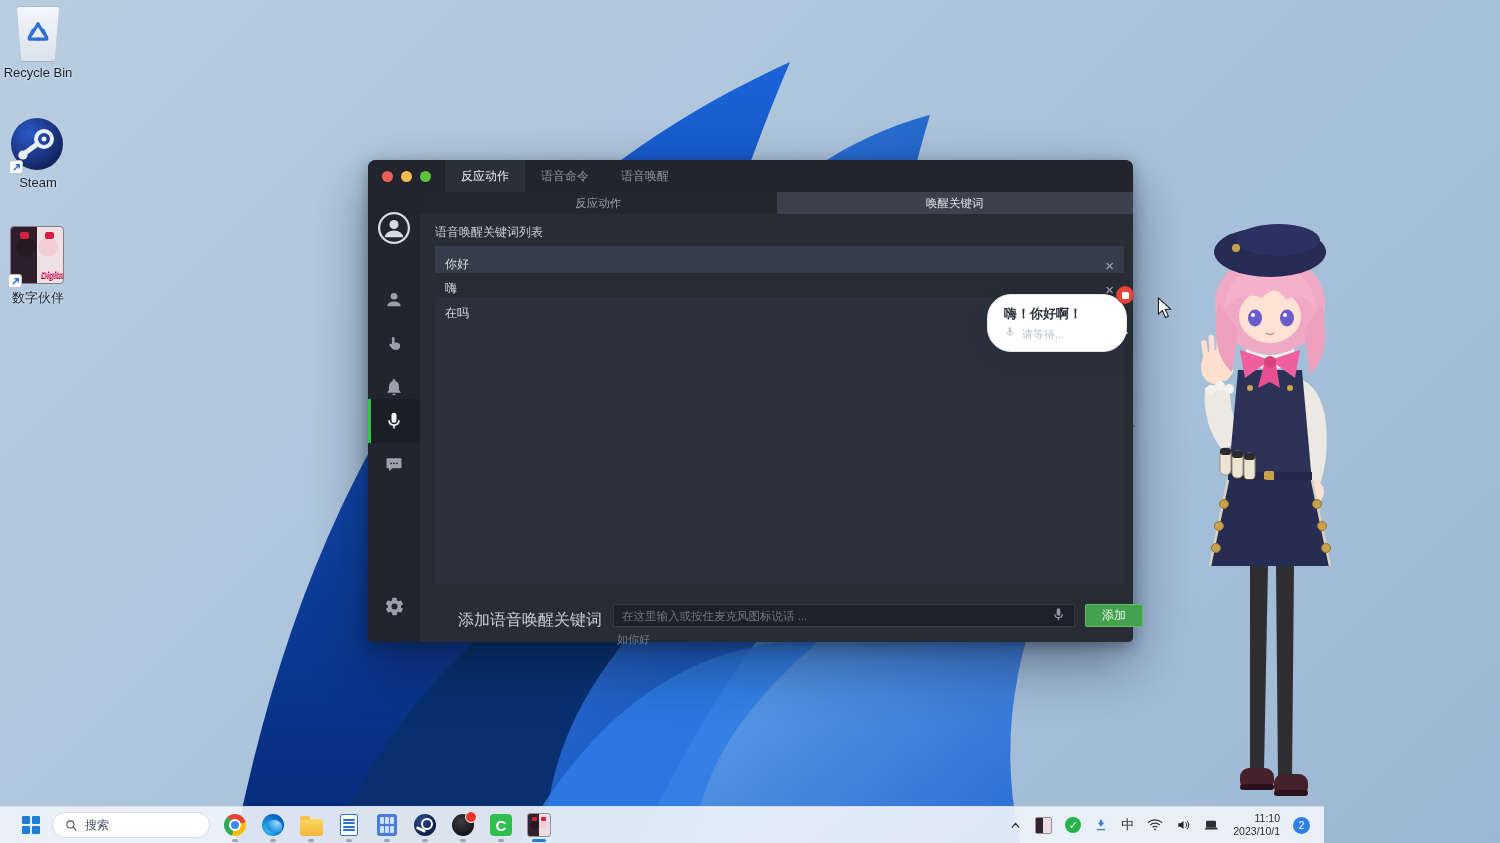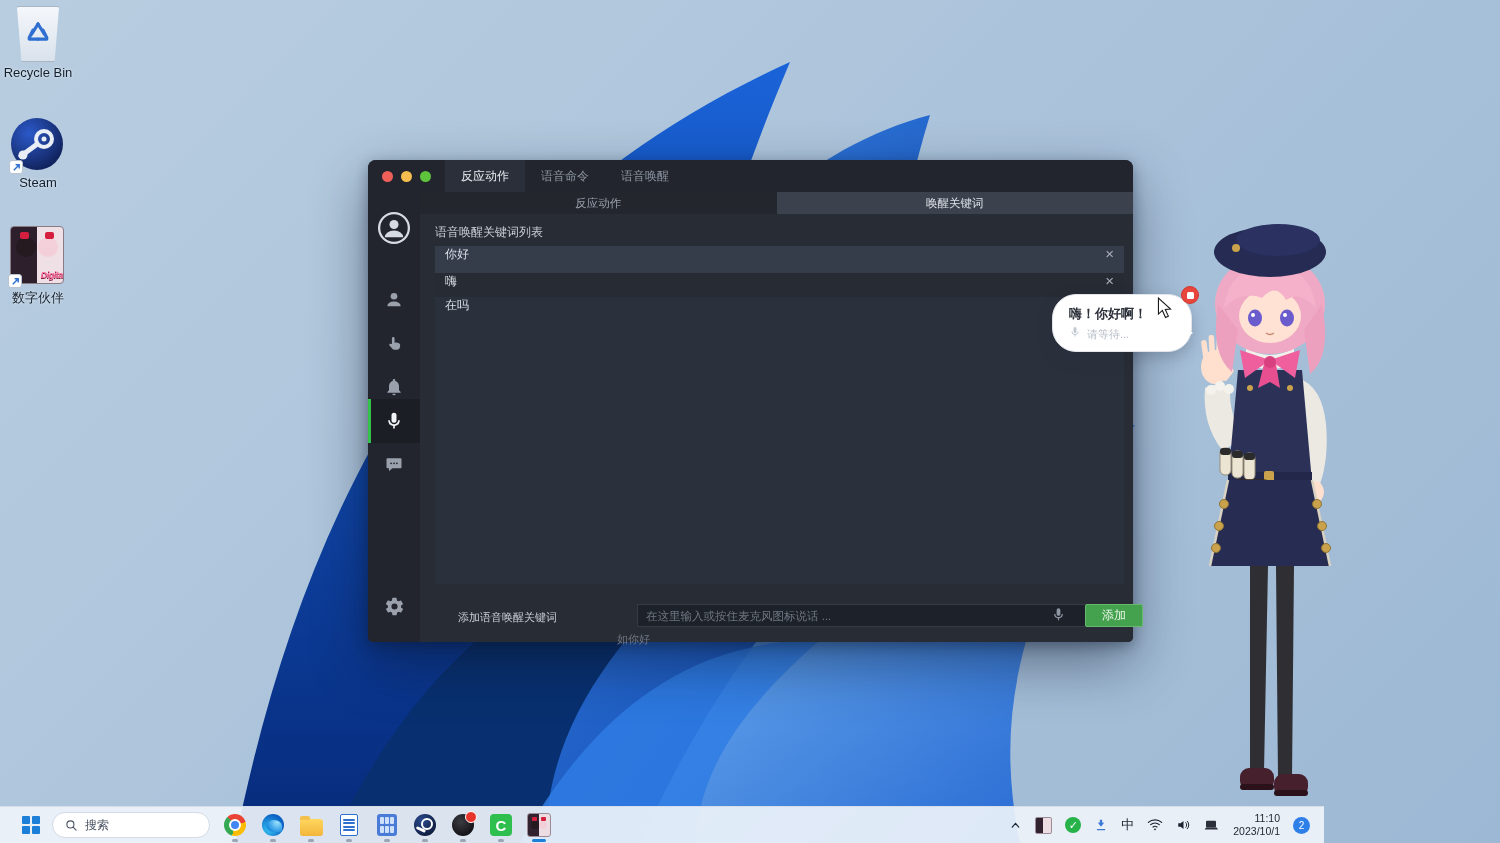--- a/index.html
+++ b/index.html
@@ -51,36 +51,36 @@
              display:flex; align-items:center; justify-content:center; cursor:pointer; }
   .sb-item.active { background:#1b1e24; }
   .sb-item.active::before { content:""; position:absolute; left:0; top:0; bottom:0; width:3px; background:#35c24a; }
   #main { flex:1; background:#282c35; position:relative; border-radius:0 0 5px 0; }
   #subtabs { display:flex; height:22px; }
   .subtab { flex:1; display:flex; align-items:center; justify-content:center;
             font-size:11.5px; color:#98a0ad; background:#23262d; cursor:pointer; }
   .subtab.active { background:#3b414d; color:#dde1e8; }
   #list-title { position:absolute; left:15px; top:32px; font-size:12px; color:#c8cdd6; }
   #kw-list { position:absolute; left:15px; right:9px; top:54px; height:338px; background:#2b313c; }
-  .kw-row { display:flex; align-items:flex-start; padding:0 10px; font-size:12px; color:#dbdfe7; position:relative; }
+  .kw-row { display:flex; align-items:flex-end; padding:0 10px; font-size:12px; color:#dbdfe7; position:relative; }
   .kw-row .x { margin-left:auto; color:#a7adb9; font-size:15px; line-height:1; cursor:pointer; }
   #add-bar { position:absolute; left:15px; right:9px; top:406px; height:60px; }
-  #add-label { position:absolute; left:23px; top:12px; font-size:11px; color:#c8cdd6; }
+  #add-label { position:absolute; left:23px; top:12px; font-size:16px; color:#c8cdd6; }
   #kw-input { position:absolute; left:178px; top:6px; width:462px; height:23px; background:#1d2129;
               border:1px solid #343a46; color:#cfd4dc; font-size:11.5px; padding:0 28px 0 8px;
-              font-family:"Liberation Sans",sans-serif;margin-left:24px; }
+              font-family:"Liberation Sans",sans-serif; }
   #kw-input::placeholder { color:#6f7783; }
   #input-mic { position:absolute; left:616px; top:9px; }
   #add-btn { position:absolute; left:650px; top:6px; width:58px; height:23px;
              background:#44a14d; border:1px solid #66b96e; border-radius:2px;
              color:#eaf6ea; font-size:12px; cursor:pointer; font-family:"Liberation Sans",sans-serif; }
   #input-hint { position:absolute; left:182px; top:34px; font-size:11px; color:#6f7783; }
 
   
-  #bubble { position:absolute; left:1052px; top:294px; width:140px; height:58px; z-index:40;
+  #bubble { position:absolute; left:987px; top:294px; width:140px; height:58px; z-index:40;
             background:#fff; border-radius:24px; border:1px solid #e2e5ea;
             box-shadow:0 6px 16px rgba(30,40,60,.25); }
   #bubble::after { content:""; position:absolute; right:-10px; top:30px;
                    border:8px solid transparent; border-left:12px solid #fff; }
   #bubble-text { position:absolute; left:16px; top:10px; font-size:13px; font-weight:bold; color:#2a2f38; }
   #bubble-status { position:absolute; left:34px; top:32px; font-size:11px; color:#b9bfc8; }
   #bubble-mic { position:absolute; left:16px; top:31px; }
   #bubble-close { position:absolute; right:-8px; top:-9px; width:18px; height:18px; border-radius:50%;
                   background:#e8453c; border:1px solid #d03a31; cursor:pointer;
                   display:flex; align-items:center; justify-content:center; }

